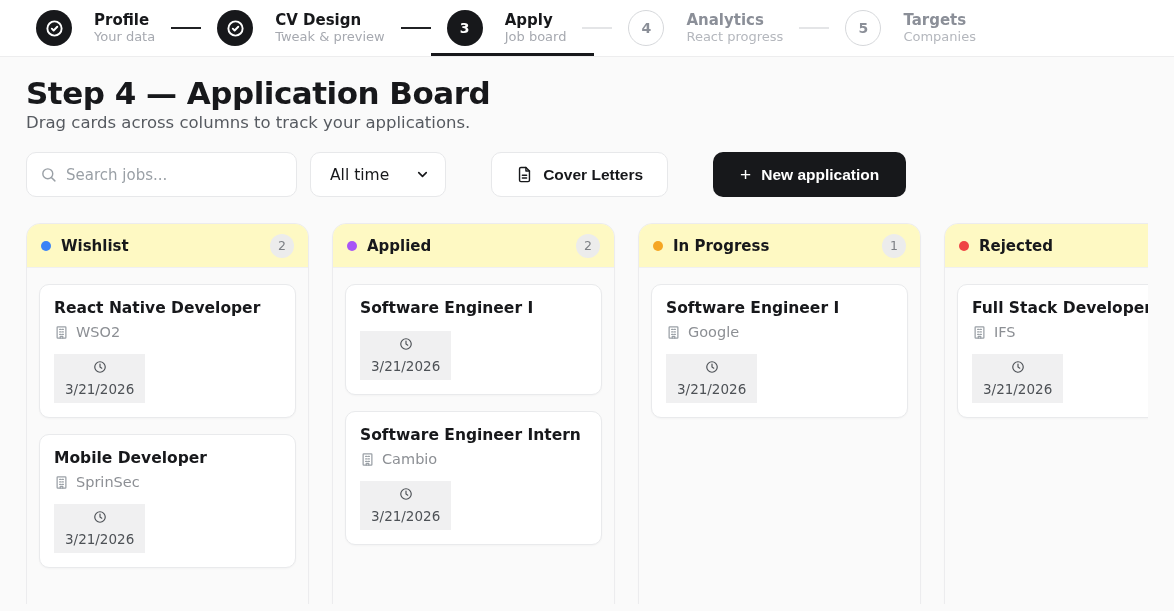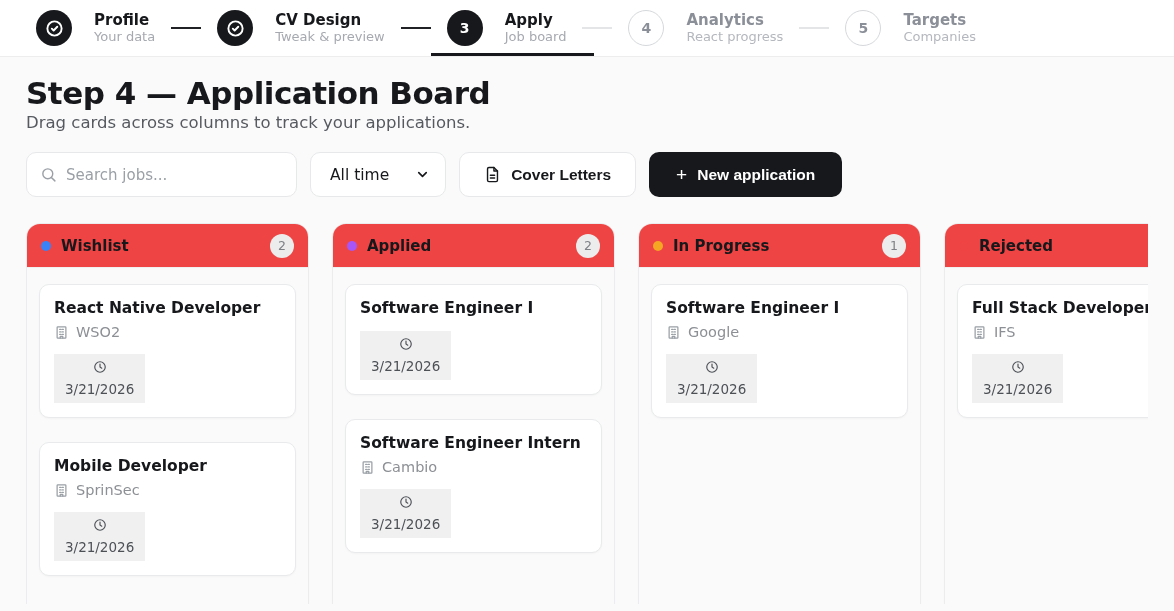--- a/index.html
+++ b/index.html
@@ -50,47 +50,47 @@
     font-family:inherit; font-size:15px; color:#17181b;
   }
   .search-box input::placeholder { color:#9aa0a6; }
   .filter-select {
     height:45px; background:#fff; border:1px solid #e7e8ea; border-radius:10px;
     display:flex; align-items:center; padding:0 15px 0 19px; gap:26px; cursor:pointer;
   }
   .filter-select .val { font-size:15.5px; font-weight:500; color:#17181b; }
   .btn {
     height:45px; border-radius:10px; display:flex; align-items:center; justify-content:center;
-    gap:10px; font-size:15.5px; font-weight:bold; cursor:pointer; border:1px solid transparent;
+    gap:10px; font-size:15.5px; font-weight:bold; cursor:pointer; border:1px solid transparent;margin-left:32px;
   }
   .btn-light { background:#fff; border-color:#e7e8ea; color:#17181b; padding:0 24px; }
   .btn-dark { background:#17181b; color:#fff; padding:0 26px; }
   .btn-dark .plus { font-size:19px; font-weight:normal; line-height:1; }
 
   
   .board {
     margin:26px 26px 0 26px; display:flex; gap:23px;
     height:calc(611px - 230px); overflow:hidden; align-items:stretch;
   }
   .column {
     width:283px; flex:0 0 283px; background:#fafafa;
     border:1px solid #ececee; border-radius:14px 14px 0 0; min-height:500px;
     box-shadow:0 1px 2px rgba(0,0,0,0.02);
   }
   .col-header {
-    background:#ef4444; border-bottom:1px solid #f0f0f1; border-radius:13px 13px 0 0;
+    background:#fef9c3; border-bottom:1px solid #f0f0f1; border-radius:13px 13px 0 0;
     height:44px; display:flex; align-items:center; padding:0 14px; gap:10px;
   }
   .col-dot { width:10px; height:10px; border-radius:50%; flex:0 0 auto; }
   .col-name { font-size:15px; font-weight:bold; color:#17181b; flex:1; }
   .col-count {
     width:24px; height:24px; border-radius:50%; background:#ececec; color:#7d8085;
     font-size:12.5px; display:flex; align-items:center; justify-content:center;
   }
-  .col-body { padding:16px 12px 12px 12px; display:flex; flex-direction:column; gap:24px; }
+  .col-body { padding:16px 12px 12px 12px; display:flex; flex-direction:column; gap:16px; }
   .card {
     background:#fff; border:1px solid #e9eaec; border-radius:10px; padding:14px;
     box-shadow:0 1px 2px rgba(0,0,0,0.03); cursor:grab;
   }
   .card-title { font-size:15.5px; font-weight:bold; color:#17181b; }
   .card-company { margin-top:7px; display:flex; align-items:center; gap:7px; font-size:14.5px; color:#8c8f94; }
   .card-date {
     margin-top:14px; display:inline-flex; align-items:center; gap:7px;
     background:#f0f0f1; border-radius:0; padding:6px 11px; font-size:13.5px; color:#4d5156;flex-direction:column;
   }

